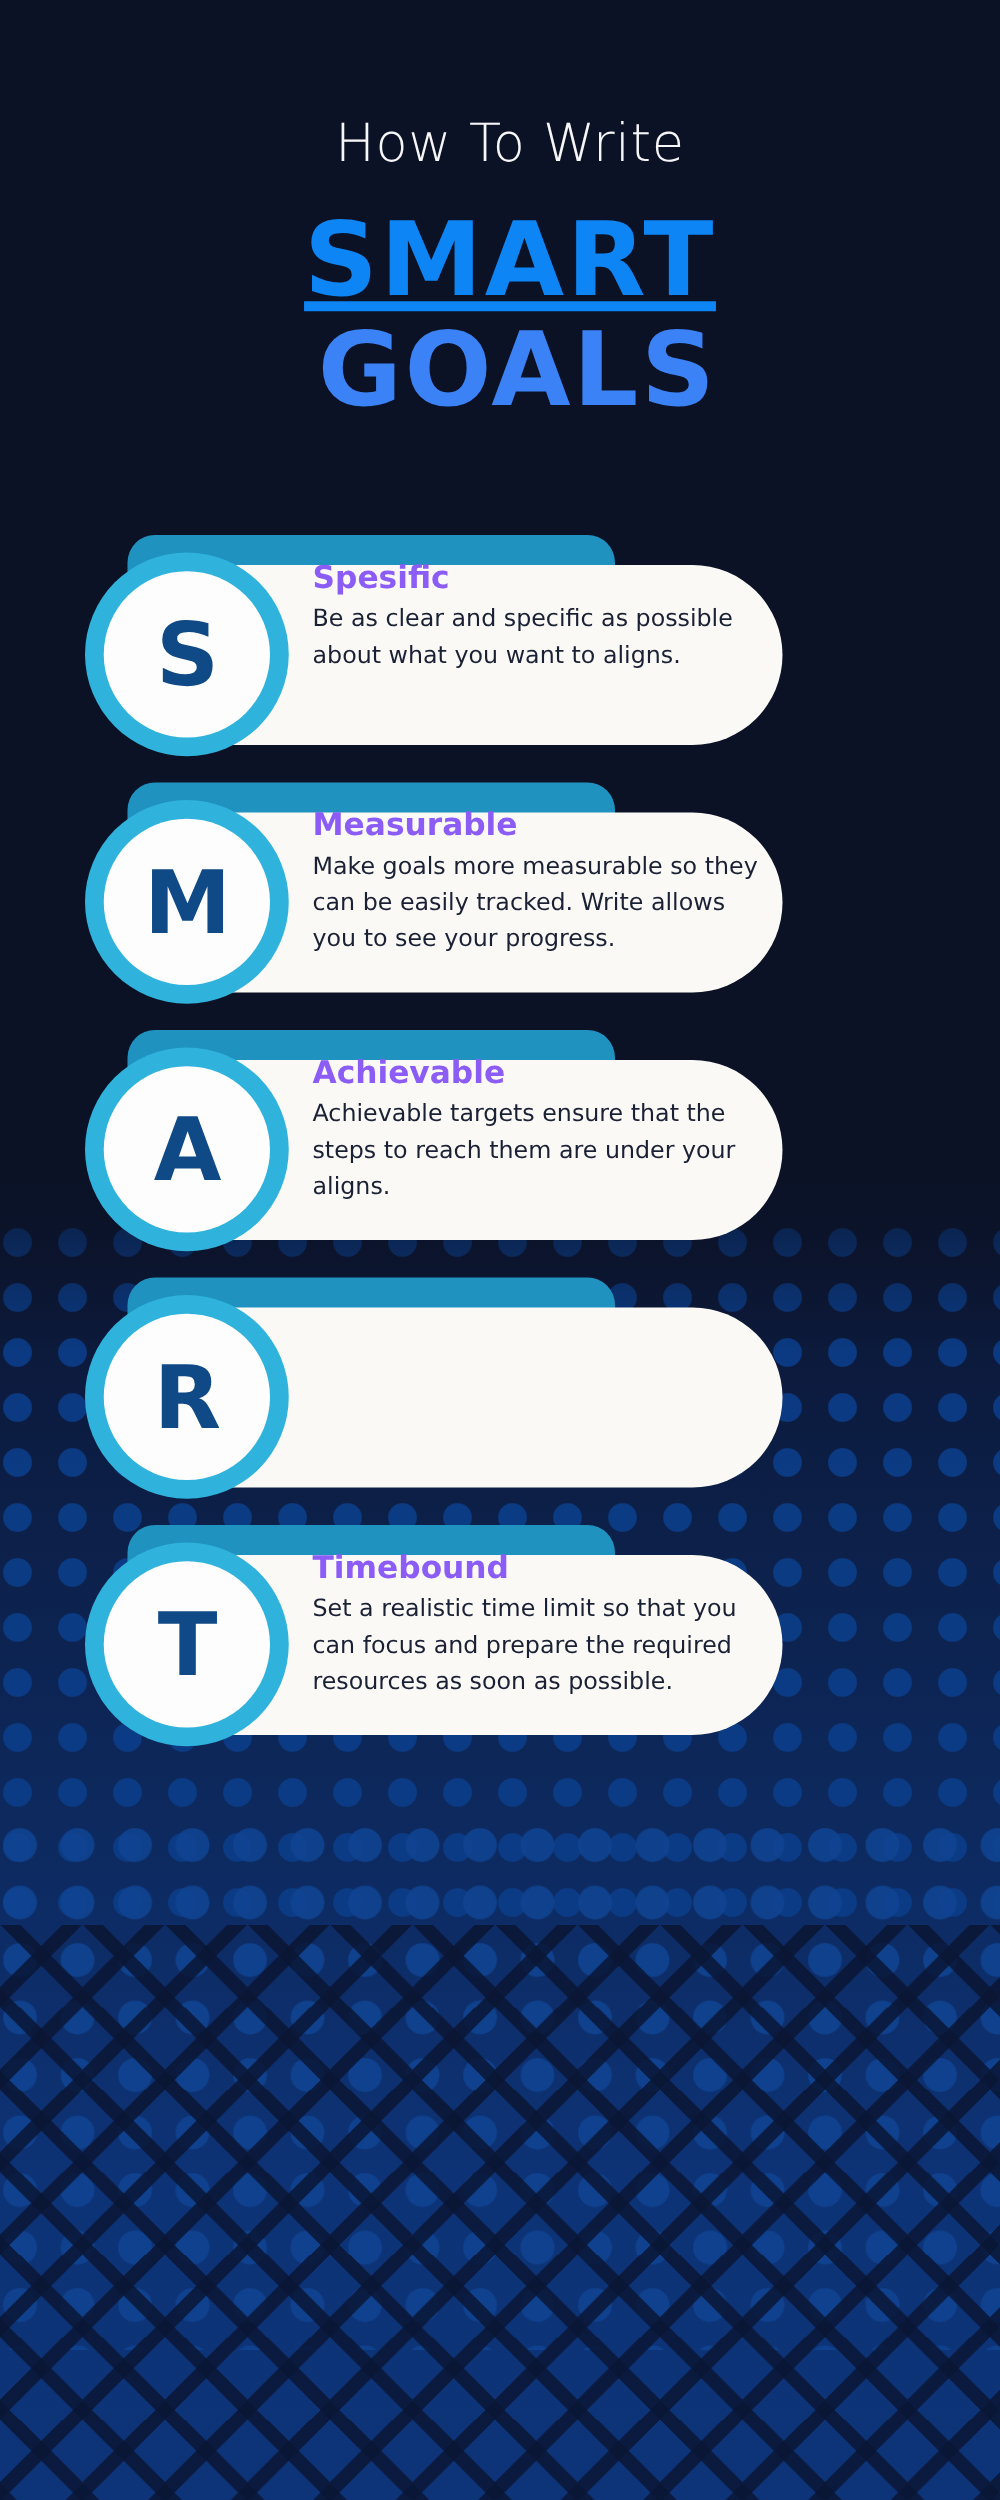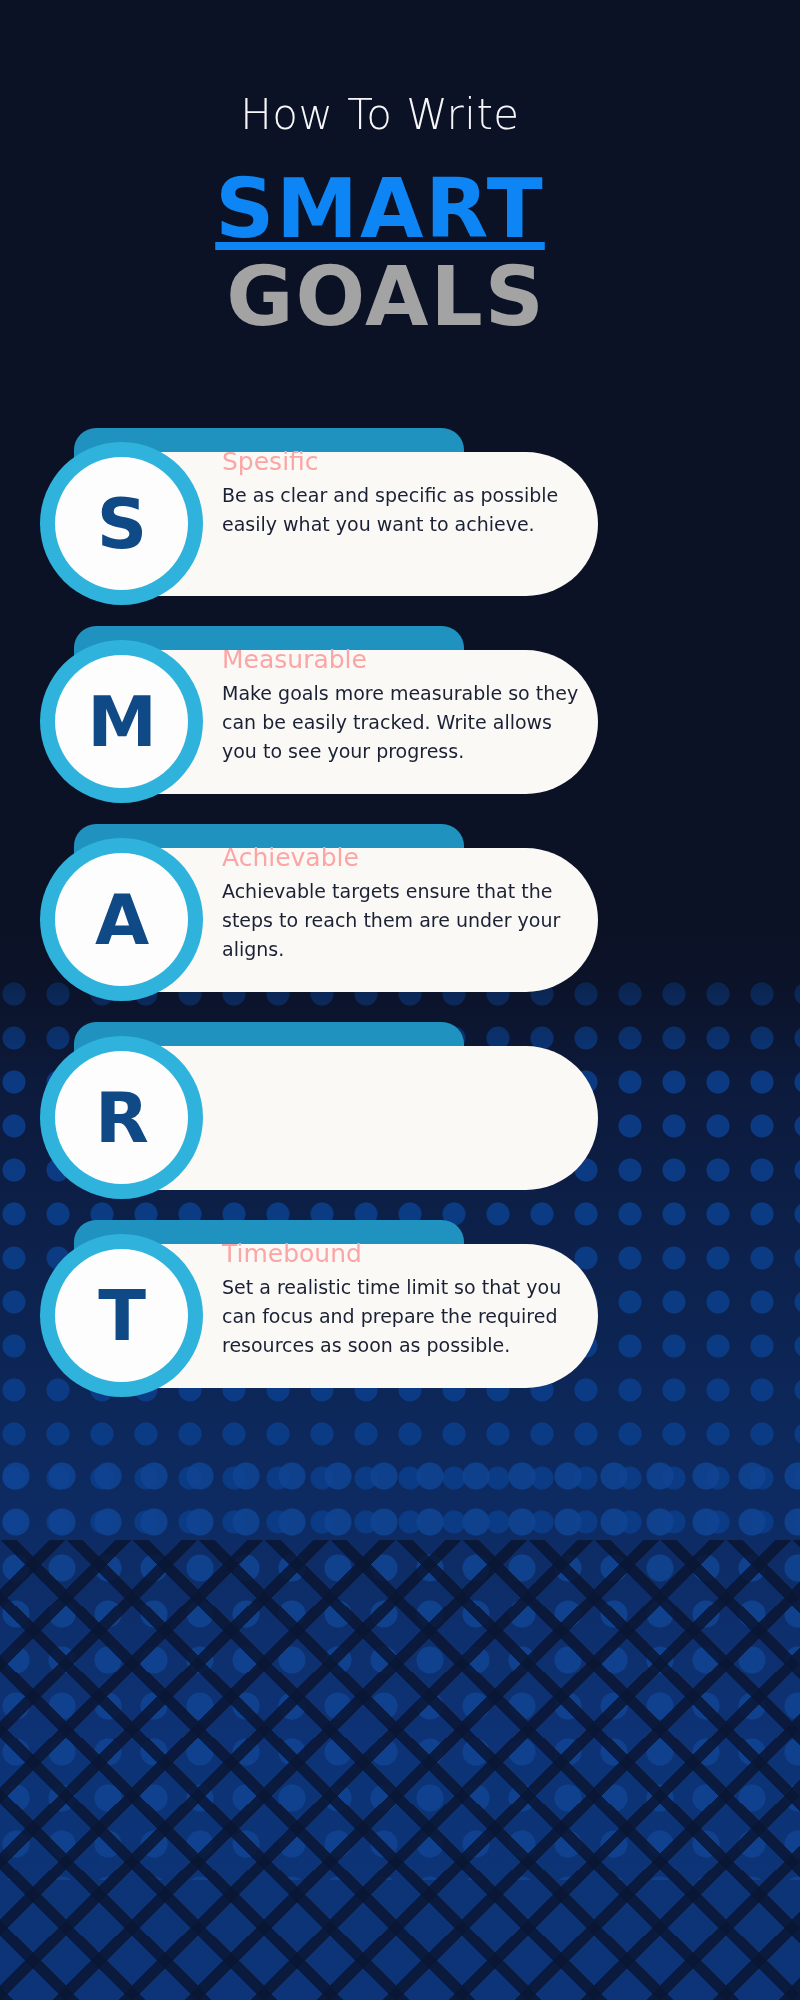--- a/index.html
+++ b/index.html
@@ -45,33 +45,33 @@
     background-size:66px 66px, 66px 66px;
     opacity:.95;
   }
   .bg-fade{
     position:absolute; left:0; right:0; top:900px; height:180px;
     background:linear-gradient(180deg, rgba(11,18,38,1) 0%, rgba(11,18,38,0) 100%);
     pointer-events:none;
   }
 
   
-  .page{ position:relative; width:760px; height:2000px; z-index:5; }
+  .page{ position:relative; width:760px; height:2000px; z-index:5;margin-left:28px; }
 
   .header{ padding-top:92px; text-align:center; }
   .eyebrow{
     font-size:42px; font-weight:300; color:#f7f7fa;
     letter-spacing:.5px; line-height:1.1;
   }
   .smart{
     font-size:82px; font-weight:bold; color:#0d85f5;
     letter-spacing:2px; line-height:1.05; margin-top:28px;text-decoration:underline;
   }
   .goals{
-    font-size:82px; font-weight:bold; color:#a3a3a3;
+    font-size:82px; font-weight:bold; color:#3b82f6;
     letter-spacing:2px; line-height:1.05; margin-top:2px;padding-left:12px;
   }
 
   
   .cards{ position:relative; margin-top:88px; }
   .card{
     position:relative;
     height:168px;
     margin:0 0 30px 0;
   }
@@ -89,21 +89,21 @@
     width:546px; height:144px;
     background:#fbf9f6;
     border-radius:72px;
   }
   .card-text{
     position:absolute;
     left:222px; top:20px;
     width:360px;
   }
   .card-title{
-    font-size:25px; font-weight:normal; color:#fca5a5;
+    font-size:25px; font-weight:bold; color:#8b5cf6;
     line-height:1.15; margin-bottom:4px;
   }
   .card-desc{
     font-size:19px; font-weight:400; color:#1b2135;
     line-height:1.52;
   }
   
   .badge{
     position:absolute;
     left:40px; top:14px;
@@ -146,21 +146,21 @@
     <div class="card">
       <div class="card-shadow"></div>
       <div class="card-body"></div>
       <div class="badge">
         <div class="badge-inner">
           <span class="badge-letter">S</span>
         </div>
       </div>
       <div class="card-text">
         <div class="card-title">Spesific</div>
-        <div class="card-desc">Be as clear and specific as possible easily what you want to achieve.</div>
+        <div class="card-desc">Be as clear and specific as possible about what you want to aligns.</div>
       </div>
     </div>
 
     <div class="card">
       <div class="card-shadow"></div>
       <div class="card-body"></div>
       <div class="badge">
         <div class="badge-inner">
           <span class="badge-letter">M</span>
         </div>

